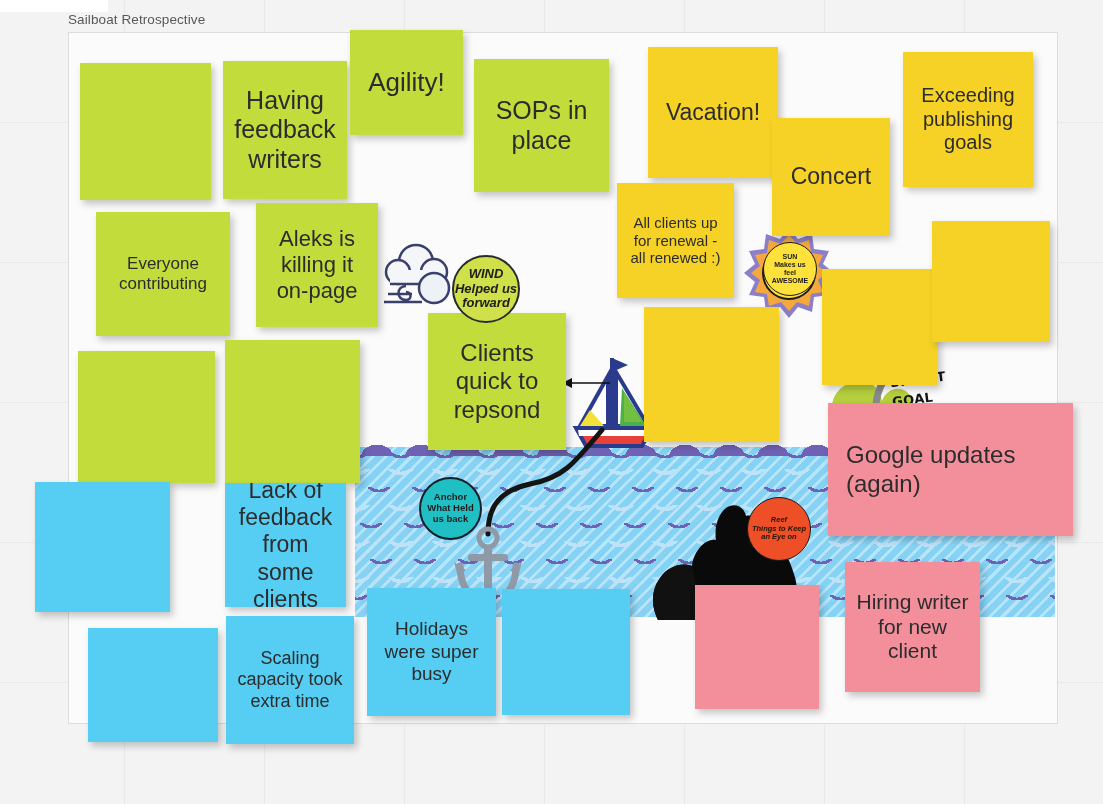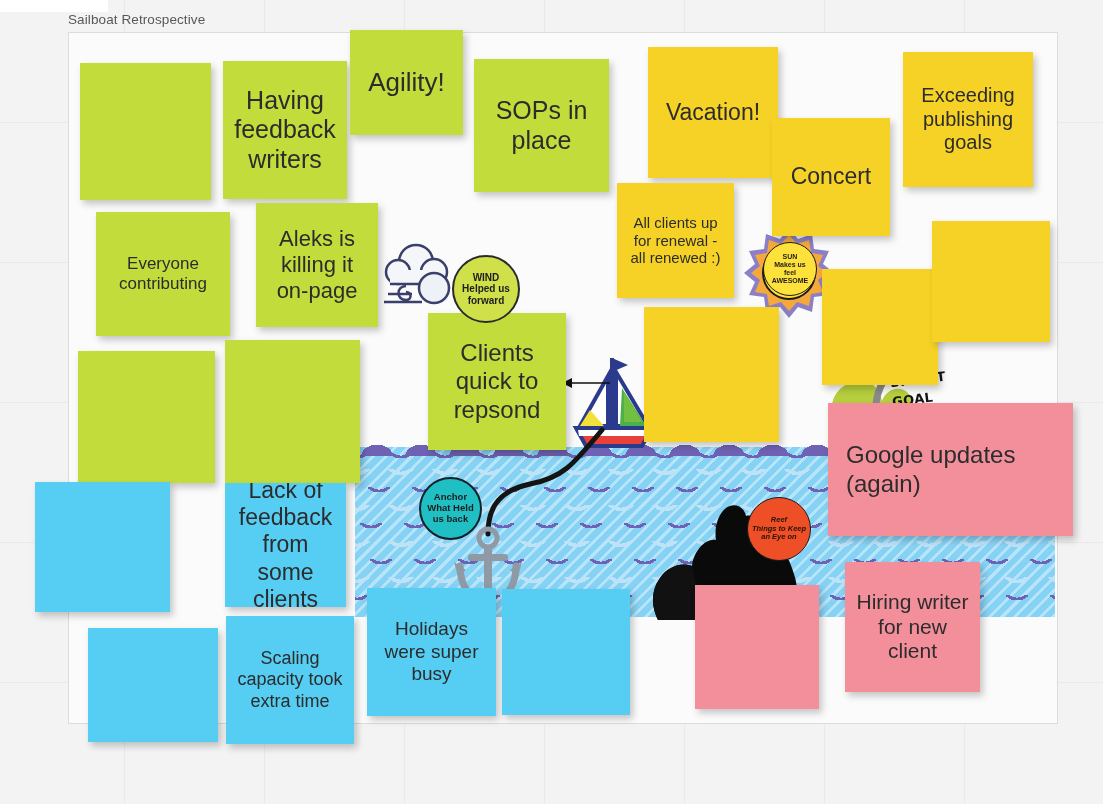--- a/index.html
+++ b/index.html
@@ -278,21 +278,21 @@
     </div>
 
   <div class="note pink" style="left:695px;top:585px;width:124px;height:124px;font-size:19px;z-index:26;">
     <span></span>
     </div>
 
   <div class="note pink" style="left:845px;top:562px;width:135px;height:130px;font-size:21px;z-index:26;">
     <span>Hiring writer for new client</span>
     </div>
 
-  <div class="marker wind" style="left:452px;top:255px;width:64px;height:64px;font-size:10px;">
+  <div class="marker wind" style="left:452px;top:255px;width:64px;height:64px;font-size:13px;font-style:italic;">
     <div>
       <div>WIND</div>
       <div>Helped us</div>
       <div>forward</div>
     </div>
   </div>
 
   <div class="marker sun" style="left:763px;top:242px;width:52px;height:52px;font-size:7px;border-width:1px;z-index:31;">
     <div>
       <div>SUN</div>

